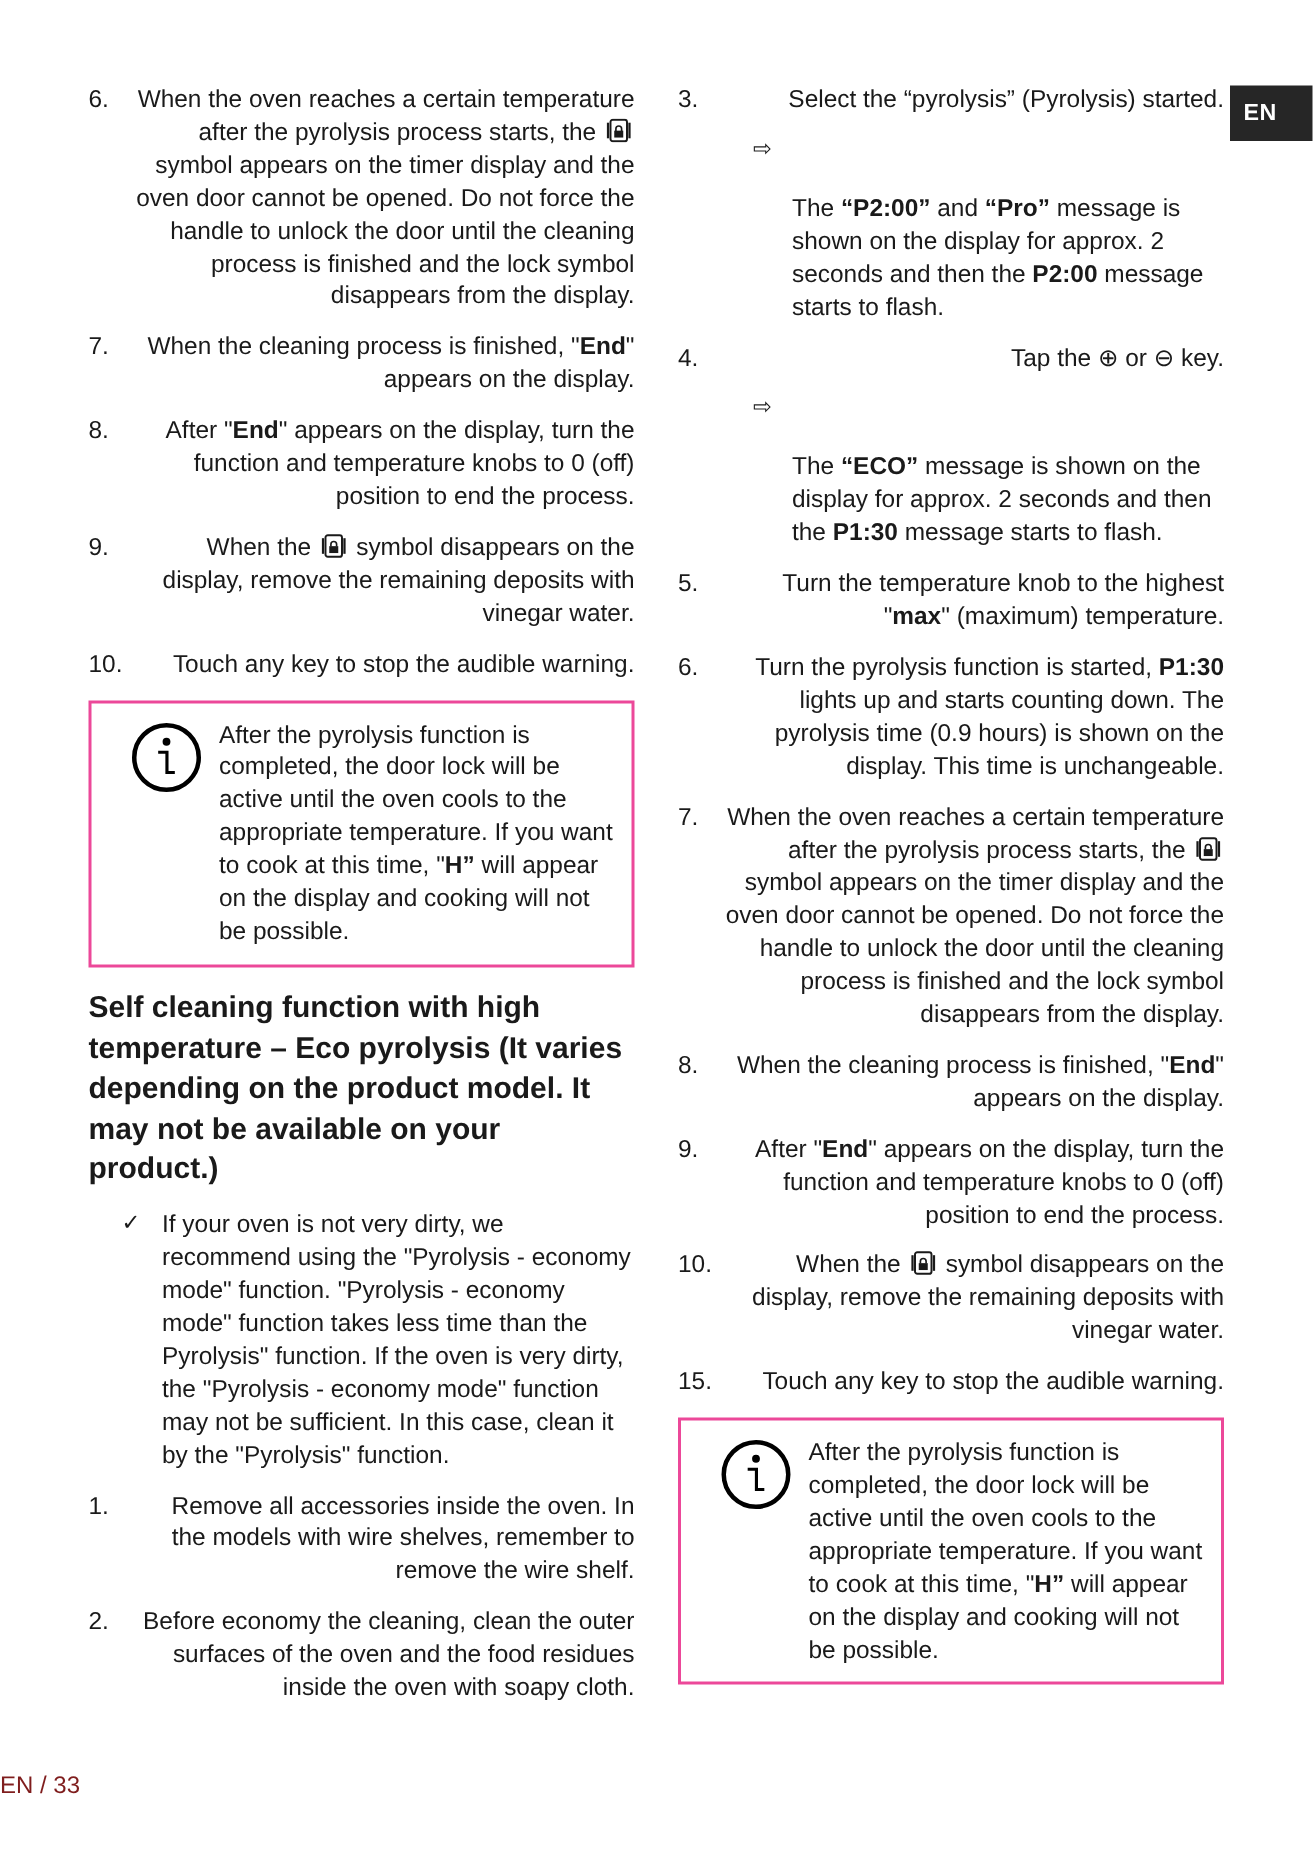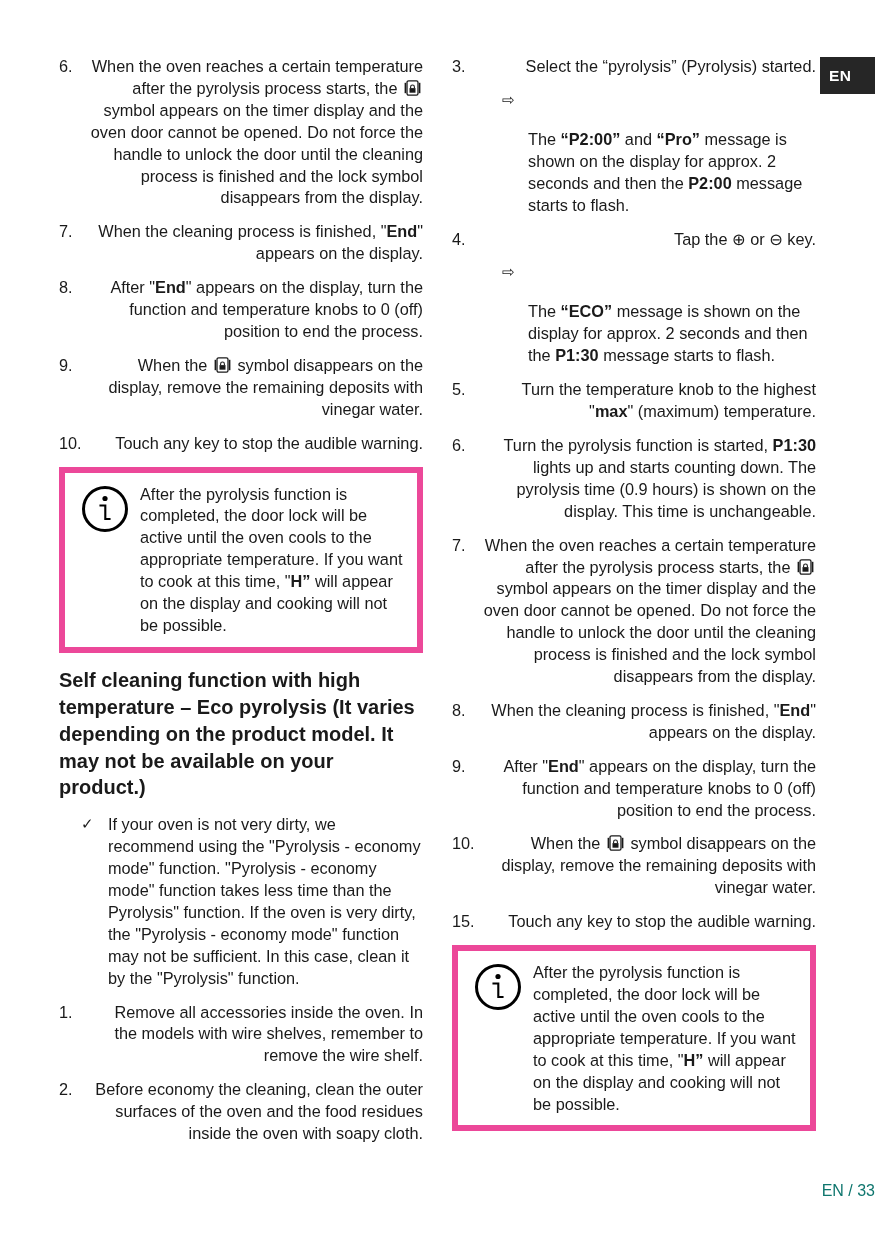--- a/index.html
+++ b/index.html
@@ -103,22 +103,22 @@
 
   h2.section-head {
     font-size: 20px;
     line-height: 1.345;
     font-weight: bold;
     margin: 6px 0 13px 0;
   }
 
   
   .note-box {
-    border: 6px solid #ec4899;
-    padding: 10px 11px 10px 16px;
+    border: 2px solid #ec4899;
+    padding: 10px 11px 10px 26px;
     display: flex;
     align-items: flex-start;
     gap: 11px;
     margin: 6px 0 14px 0;
     box-sizing: border-box;
   }
   .note-box .note-text {
     font-size: 16.3px;
     line-height: 1.345;
     flex: 1 1 auto;
@@ -140,23 +140,23 @@
     vertical-align: -2px;
     margin: 0 2px;
   }
 
   
   .footer {
     position: absolute;
     left: 0;
     right: 0;
     top: 1182px;
-    text-align: right;
+    text-align: left;
     font-size: 16px;
-    color: #0f766e;
+    color: #7f1d1d;
   }
 
   b, strong { font-weight: bold; }
 </style>
 </head>
 <body>
 
 <div class="page">
 
   <div class="lang-tab">

